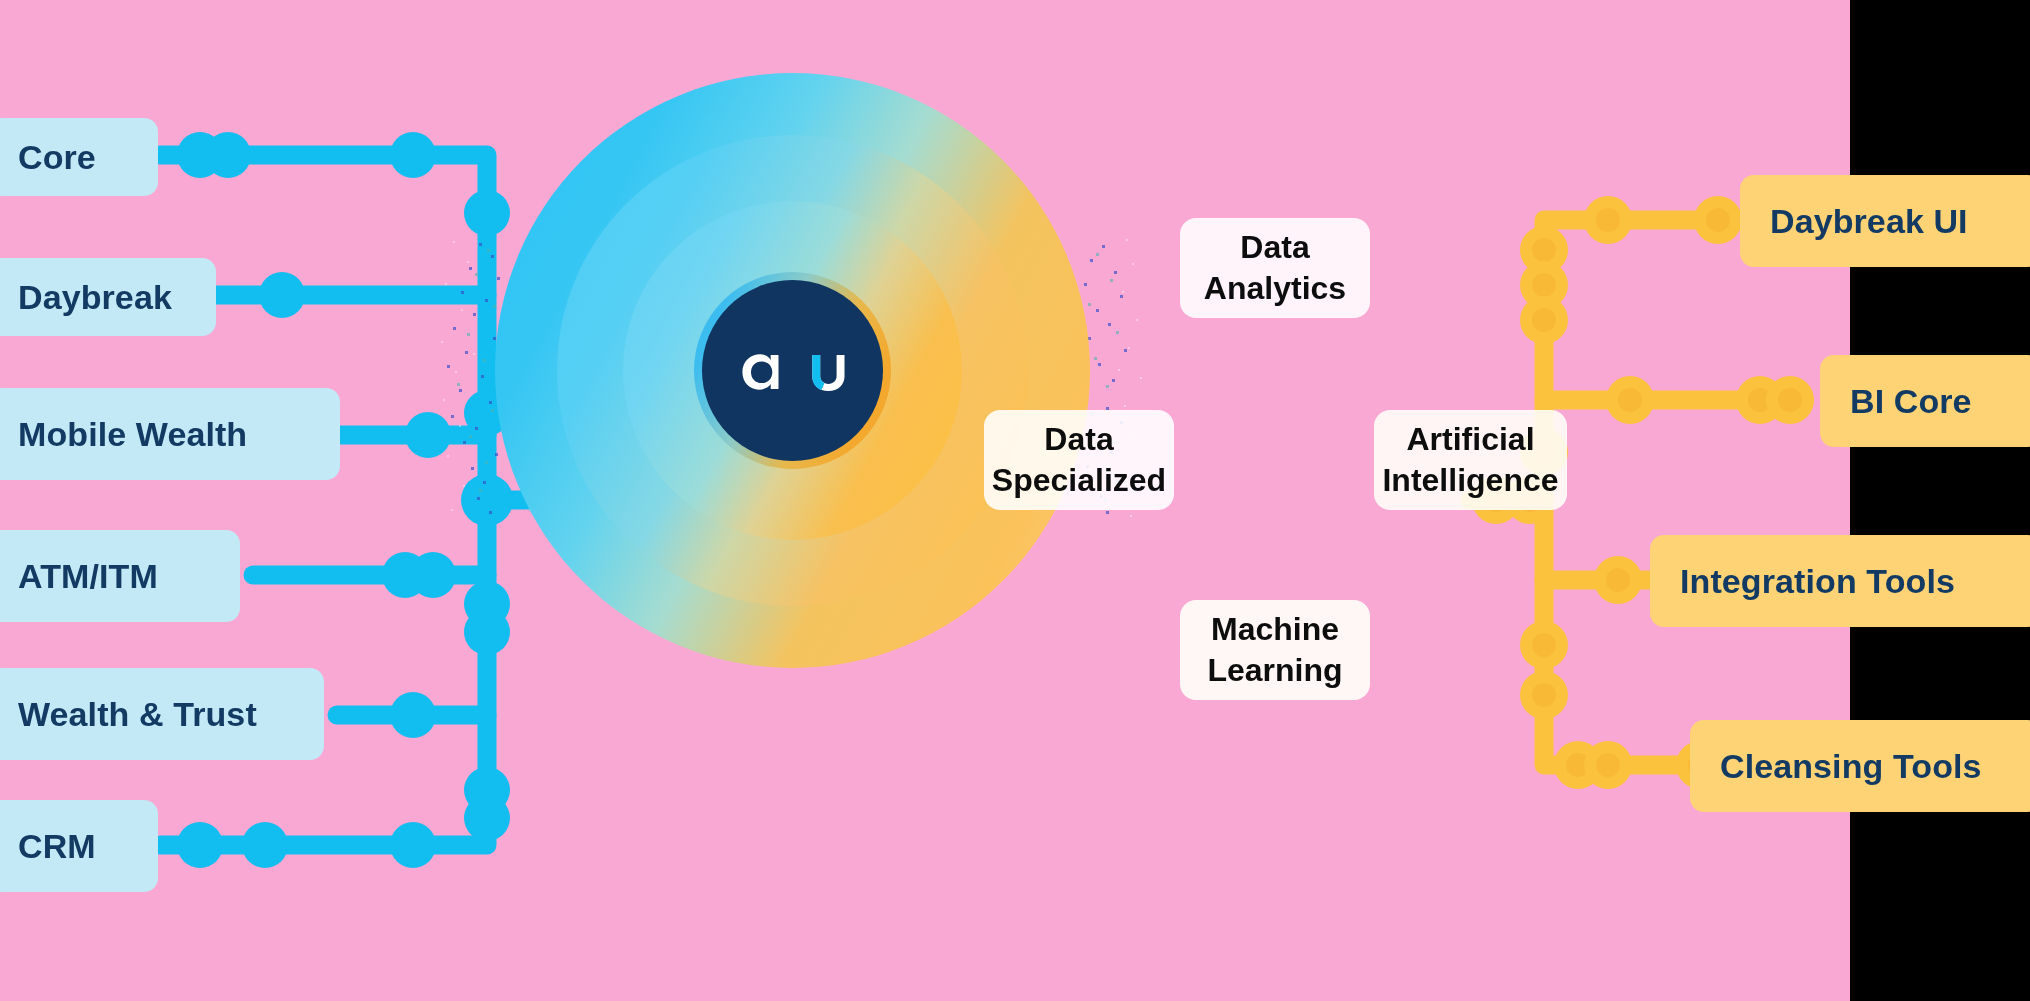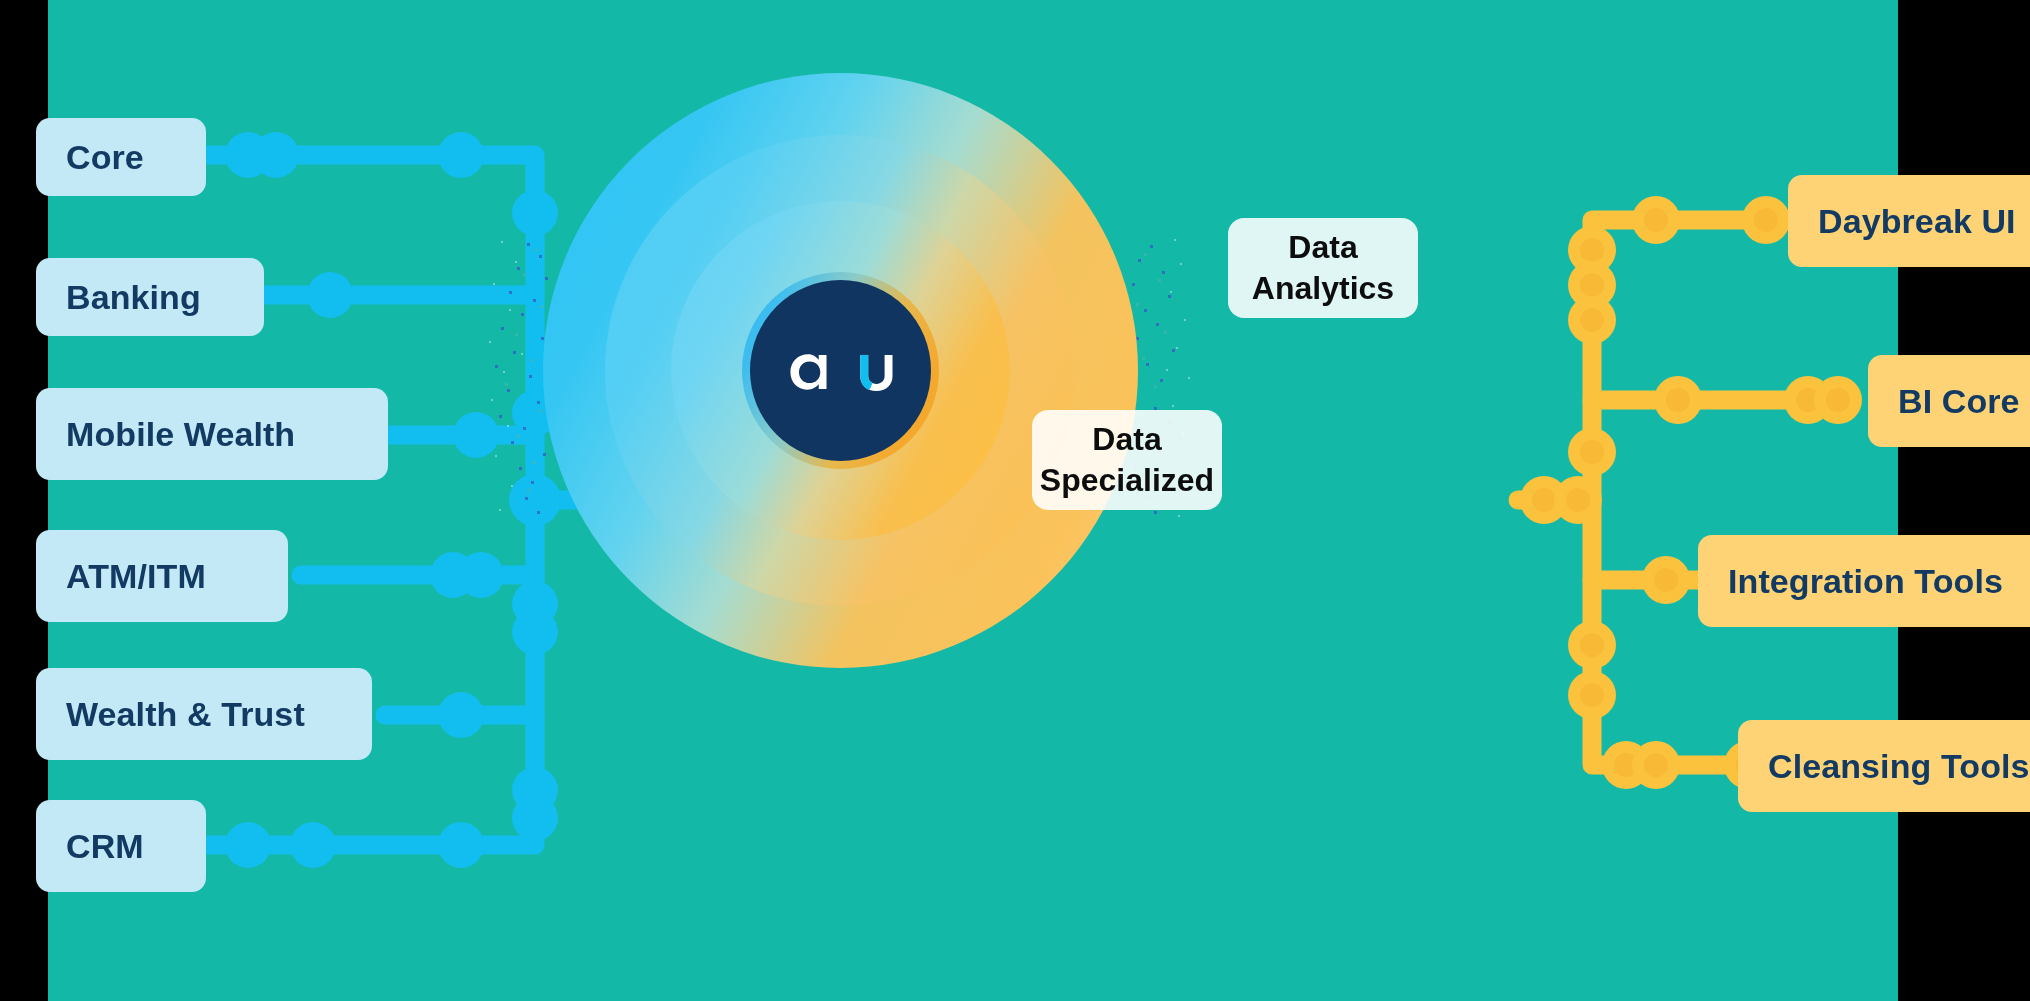--- a/index.html
+++ b/index.html
@@ -10,22 +10,21 @@
   body {
     width: 2030px;
     height: 1001px;
     overflow: hidden;
     font-family: "Liberation Sans", sans-serif;
   }
   #stage {
     position: relative;
     width: 1850px;
     height: 1001px;
-    background: #14b8a6;
-    margin-left: 48px;
+    background: #f9a8d4;
   }
 
   
   #wires {
     position: absolute;
     left: 0; top: 0;
     width: 2030px;
     height: 1001px;
   }
 
@@ -263,21 +262,21 @@
       <circle class="nRi" cx="1608" cy="765" r="12"></circle>
     <circle class="nR" cx="1700" cy="765" r="24"></circle>
       <circle class="nRi" cx="1700" cy="765" r="12"></circle>
   </svg>
 
   <div class="src-box" style="left:-12px; top:118px; width:170px; height:78px;">
     <span>Core</span>
   </div>
 
   <div class="src-box" style="left:-12px; top:258px; width:228px; height:78px;">
-    <span>Banking</span>
+    <span>Daybreak</span>
   </div>
 
   <div class="src-box" style="left:-12px; top:388px; width:352px; height:92px;">
     <span>Mobile Wealth</span>
   </div>
 
   <div class="src-box" style="left:-12px; top:530px; width:252px; height:92px;">
     <span>ATM/ITM</span>
   </div>
 
@@ -414,21 +413,29 @@
     <div class="cap-card" id="cap-cleansing">
       <span>Data</span>
       <span>Analytics</span>
     </div>
 
     <div class="cap-card" id="cap-integration">
       <span>Data</span>
       <span>Specialized</span>
     </div>
 
-
+    <div class="cap-card" id="cap-ai">
+      <span>Artificial</span>
+      <span>Intelligence</span>
+    </div>
+
+    <div class="cap-card" id="cap-ml">
+      <span>Machine</span>
+      <span>Learning</span>
+    </div>
   </div>
 
   <div class="tgt-box" style="left:1740px; top:175px; width:302px; height:92px;">
     <span>Daybreak UI</span>
   </div>
 
   <div class="tgt-box" style="left:1820px; top:355px; width:222px; height:92px;">
     <span>BI Core</span>
   </div>
 

